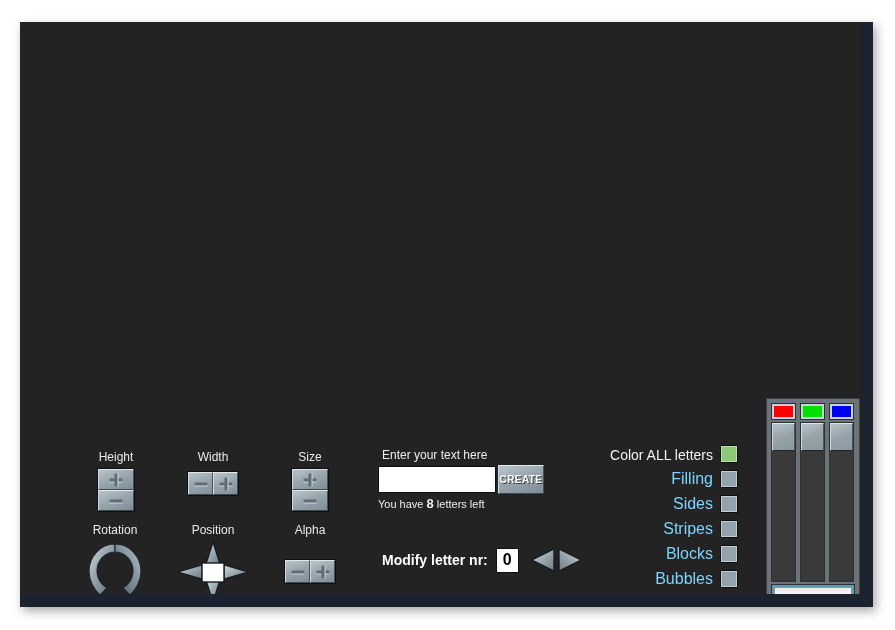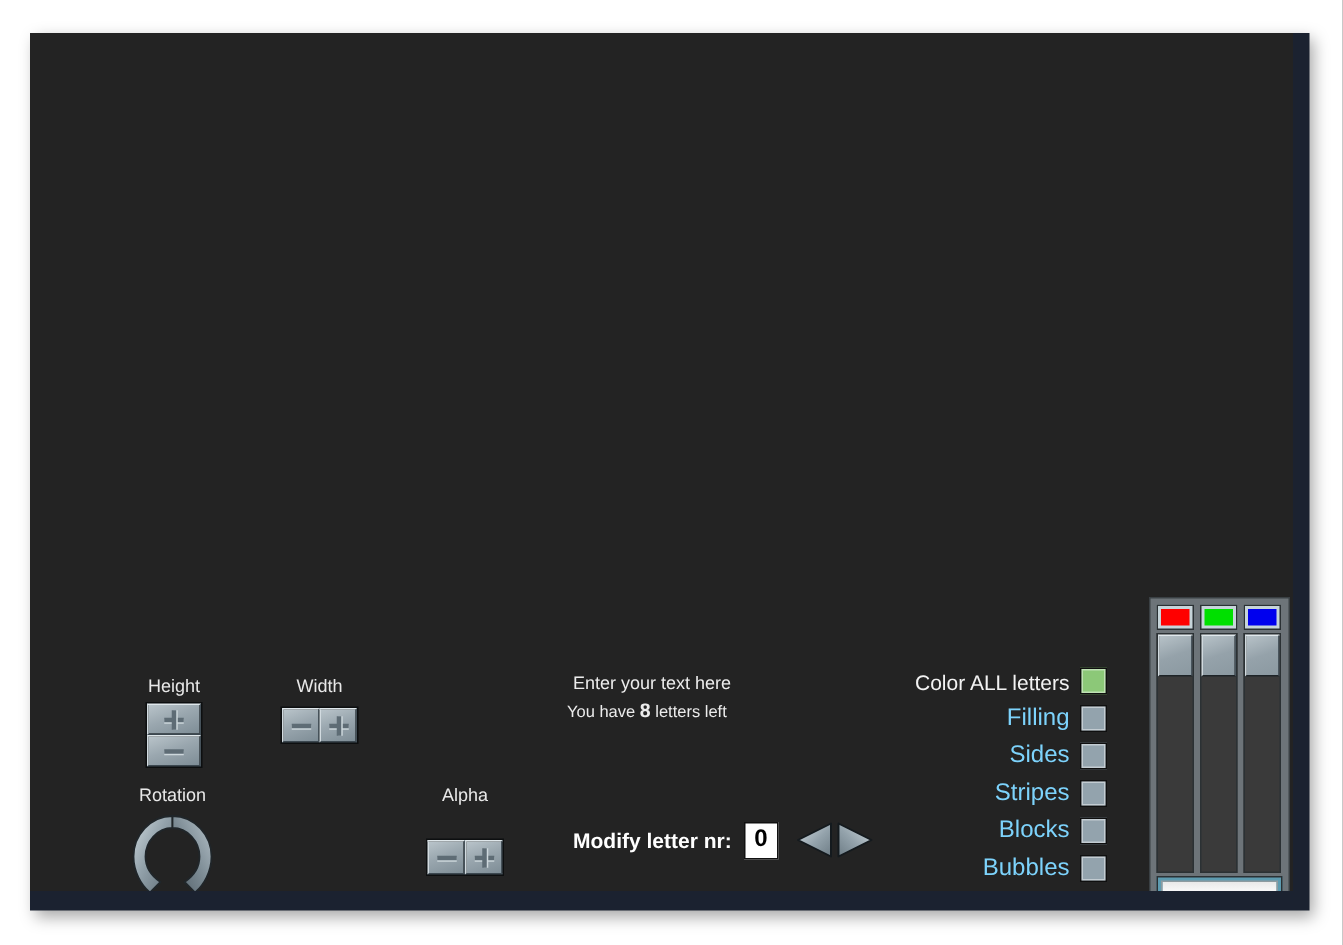--- a/index.html
+++ b/index.html
@@ -327,20 +327,32 @@
           <div class="metal">
             <span class="glyph glyph-h"></span>
           </div>
           <div class="metal">
             <span class="glyph glyph-h"></span>
             <span class="glyph glyph-v"></span>
           </div>
         </div>
       </div>
 
+      <div class="ctrl-group" style="left:252px; top:428px; width:76px;">
+        <div class="lbl ctrl-title">Size</div>
+        <div class="stepper-v">
+          <div class="metal">
+            <span class="glyph glyph-h"></span>
+            <span class="glyph glyph-v"></span>
+          </div>
+          <div class="metal">
+            <span class="glyph glyph-h"></span>
+          </div>
+        </div>
+      </div>
 
       <div class="ctrl-group" style="left:54px; top:501px; width:82px;">
         <div class="lbl ctrl-title">Rotation</div>
         <div class="knob-wrap">
           <svg width="62" height="58" viewBox="0 0 62 58">
             <defs>
               <linearGradient id="knobGradL" x1="0" y1="0" x2="1" y2="1">
                 <stop offset="0%" stop-color="#cfd9de"></stop>
                 <stop offset="45%" stop-color="#93a2ab"></stop>
                 <stop offset="100%" stop-color="#5d6b74"></stop>
@@ -354,36 +366,64 @@
 
             <path d="M31,3 C16,3 5,16 5,30 C5,40 10,49 16,54 L23,47
                      C17,43 13,37 13,30 C13,20 21,11 31,11 Z" fill="url(#knobGradL)" stroke="#20262a" stroke-width="1.2" stroke-linejoin="round"></path>
 
             <path d="M31,3 C46,3 57,16 57,30 C57,40 52,49 46,54 L39,47
                      C45,43 49,37 49,30 C49,20 41,11 31,11 Z" fill="url(#knobGradR)" stroke="#20262a" stroke-width="1.2" stroke-linejoin="round"></path>
           </svg>
         </div>
       </div>
 
+      <div class="ctrl-group" style="left:155px; top:501px; width:76px;">
+        <div class="lbl ctrl-title">Position</div>
+        <div class="dpad">
+          <svg width="72" height="62" viewBox="0 0 72 62">
+            <defs>
+              <linearGradient id="dpGrad" x1="0" y1="0" x2="1" y2="1">
+                <stop offset="0%" stop-color="#d2dbe0"></stop>
+                <stop offset="55%" stop-color="#93a2ab"></stop>
+                <stop offset="100%" stop-color="#6b7a83"></stop>
+              </linearGradient>
+            </defs>
+
+            <path d="M36,1 L43,23 L29,23 Z" fill="url(#dpGrad)" stroke="#141a1e" stroke-width="1.2" stroke-linejoin="round"></path>
+
+            <path d="M36,61 L43,39 L29,39 Z" fill="url(#dpGrad)" stroke="#141a1e" stroke-width="1.2" stroke-linejoin="round"></path>
+
+            <path d="M1,31 L25,24 L25,38 Z" fill="url(#dpGrad)" stroke="#141a1e" stroke-width="1.2" stroke-linejoin="round"></path>
+
+            <path d="M71,31 L47,24 L47,38 Z" fill="url(#dpGrad)" stroke="#141a1e" stroke-width="1.2" stroke-linejoin="round"></path>
+
+            <rect x="25" y="22" width="22" height="19" fill="#ffffff" stroke="#141a1e" stroke-width="1.4"></rect>
+          </svg>
+        </div>
+      </div>
 
       <div class="ctrl-group" style="left:252px; top:501px; width:76px;">
         <div class="lbl ctrl-title">Alpha</div>
         <div class="stepper-h" style="margin-top:22px;">
           <div class="metal">
             <span class="glyph glyph-h"></span>
           </div>
           <div class="metal">
             <span class="glyph glyph-h"></span>
             <span class="glyph glyph-v"></span>
           </div>
         </div>
       </div>
 
       <div id="text-block">
         <div class="entry-title">Enter your text here</div>
+        <div class="entry-row">
+          <input id="text-input" type="text" placeholder="" style="">
+          <div id="create-button" class="metal">CREATE</div>
+        </div>
         <div id="letters-left">
           <span>You have</span>
           <b>8</b>
           <span>letters left</span>
         </div>
       </div>
 
       <div id="modify-row">
         <span id="modify-label">Modify letter nr:</span>
         <div id="letter-number">0</div>

